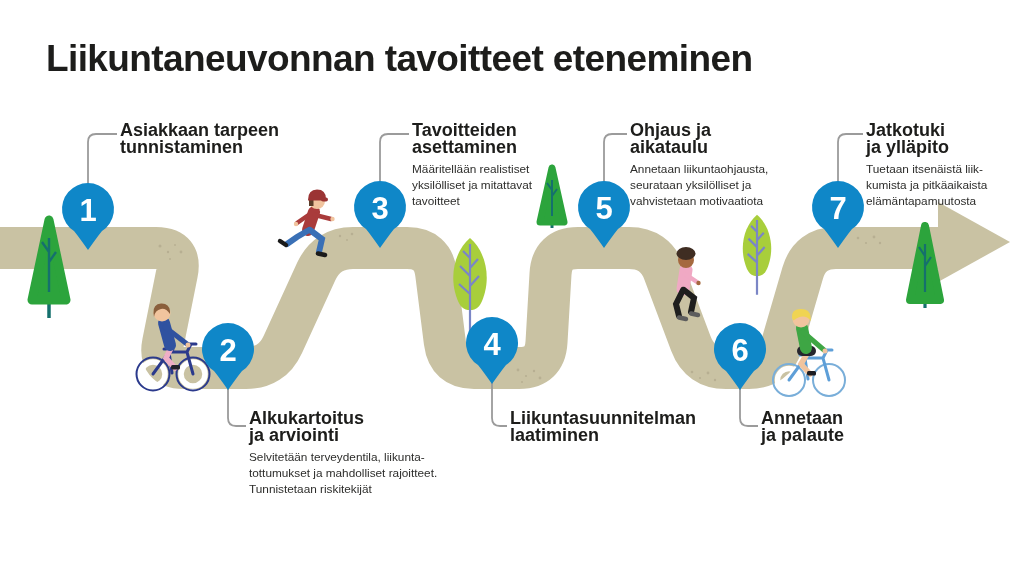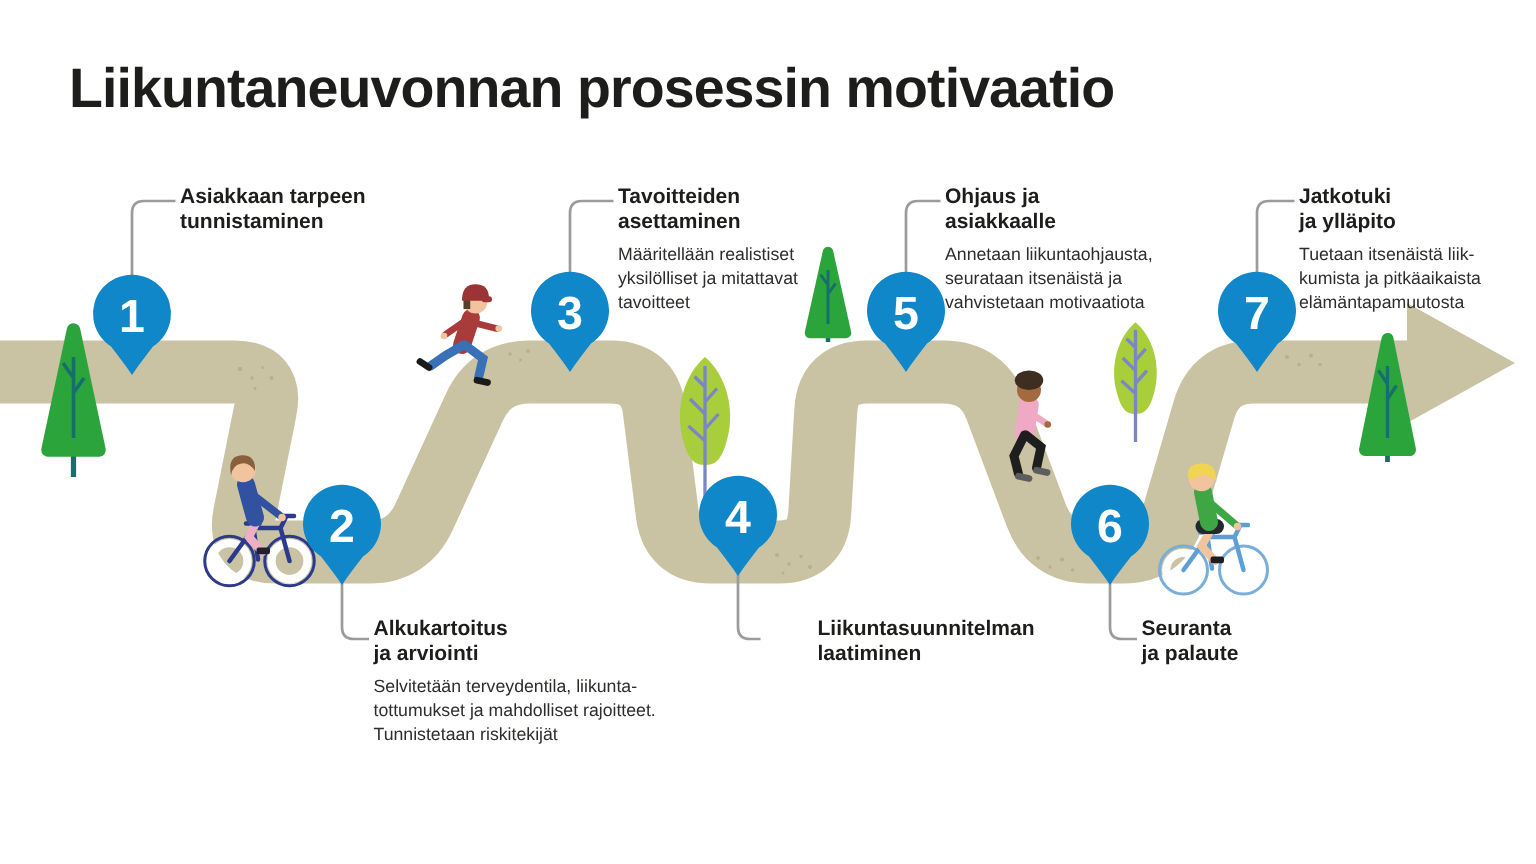--- a/index.html
+++ b/index.html
@@ -2,28 +2,28 @@
 <html><head>
 <meta charset="utf-8">
 <style>
   html,body{margin:0;padding:0;background:#fff;}
   #stage{position:relative;width:1024px;height:576px;background:#ffffff;overflow:hidden;
          font-family:"Liberation Sans","DejaVu Sans",sans-serif;}
   #art{position:absolute;left:0;top:0;}
   .title{position:absolute;left:46px;top:38px;font-size:37px;font-weight:bold;
          letter-spacing:-0.6px;color:#1d1d1b;white-space:nowrap;}
   .step{position:absolute;width:230px;}
-  .step h3{margin:0;font-size:14px;line-height:17px;font-weight:bold;color:#1d1d1b;white-space:pre-line;}
+  .step h3{margin:0;font-size:18px;line-height:17px;font-weight:bold;color:#1d1d1b;white-space:pre-line;}
   .step p{margin:5px 0 0 0;font-size:11.8px;line-height:16.2px;color:#2d2d2b;white-space:pre-line;}
   .s1{left:120px;top:122px;}
   .s3{left:412px;top:122px;}
   .s5{left:630px;top:122px;}
   .s7{left:866px;top:122px;}
   .s2{left:249px;top:410px;}
-  .s4{left:510px;top:410px;margin-left:35px;}
+  .s4{left:510px;top:410px;}
   .s6{left:761px;top:410px;}
   .pin-num{font-size:31px;font-weight:bold;fill:#ffffff;text-anchor:middle;
            font-family:"Liberation Sans","DejaVu Sans",sans-serif;}
 </style>
 </head>
 <body>
 
 <div id="stage">
 
   <svg id="art" width="1024" height="576" viewBox="0 0 1024 576">
@@ -181,21 +181,21 @@
     <g transform="translate(740,350)">
       <path d="M0,40 C4,34 9,27.5 14,21 A26,26 0 1 0 -14,21 C-9,27.5 -4,34 0,40 Z" fill="#0f87c8"></path>
       <text class="pin-num" x="0" y="11">6</text>
     </g>
     <g transform="translate(838,208)">
       <path d="M0,40 C4,34 9,27.5 14,21 A26,26 0 1 0 -14,21 C-9,27.5 -4,34 0,40 Z" fill="#0f87c8"></path>
       <text class="pin-num" x="0" y="11">7</text>
     </g>
   </svg>
 
-  <div class="title">Liikuntaneuvonnan prosessin motivaatio</div>
+  <div class="title">Liikuntaneuvonnan tavoitteet eteneminen</div>
 
   <div class="step s1">
     <h3>Asiakkaan tarpeen
 tunnistaminen</h3>
   </div>
   <div class="step s2">
     <h3>Alkukartoitus
 ja arviointi</h3>
     <p>Selvitetään terveydentila, liikunta-
 tottumukset ja mahdolliset rajoitteet.
@@ -207,27 +207,27 @@
     <p>Määritellään realistiset
 yksilölliset ja mitattavat
 tavoitteet</p>
   </div>
   <div class="step s4">
     <h3>Liikuntasuunnitelman
 laatiminen</h3>
   </div>
   <div class="step s5">
     <h3>Ohjaus ja
-asiakkaalle</h3>
+aikataulu</h3>
     <p>Annetaan liikuntaohjausta,
-seurataan itsenäistä ja
+seurataan yksilölliset ja
 vahvistetaan motivaatiota</p>
   </div>
   <div class="step s6">
-    <h3>Seuranta
+    <h3>Annetaan
 ja palaute</h3>
   </div>
   <div class="step s7">
     <h3>Jatkotuki
 ja ylläpito</h3>
     <p>Tuetaan itsenäistä liik-
 kumista ja pitkäaikaista
 elämäntapamuutosta</p>
   </div>
 

